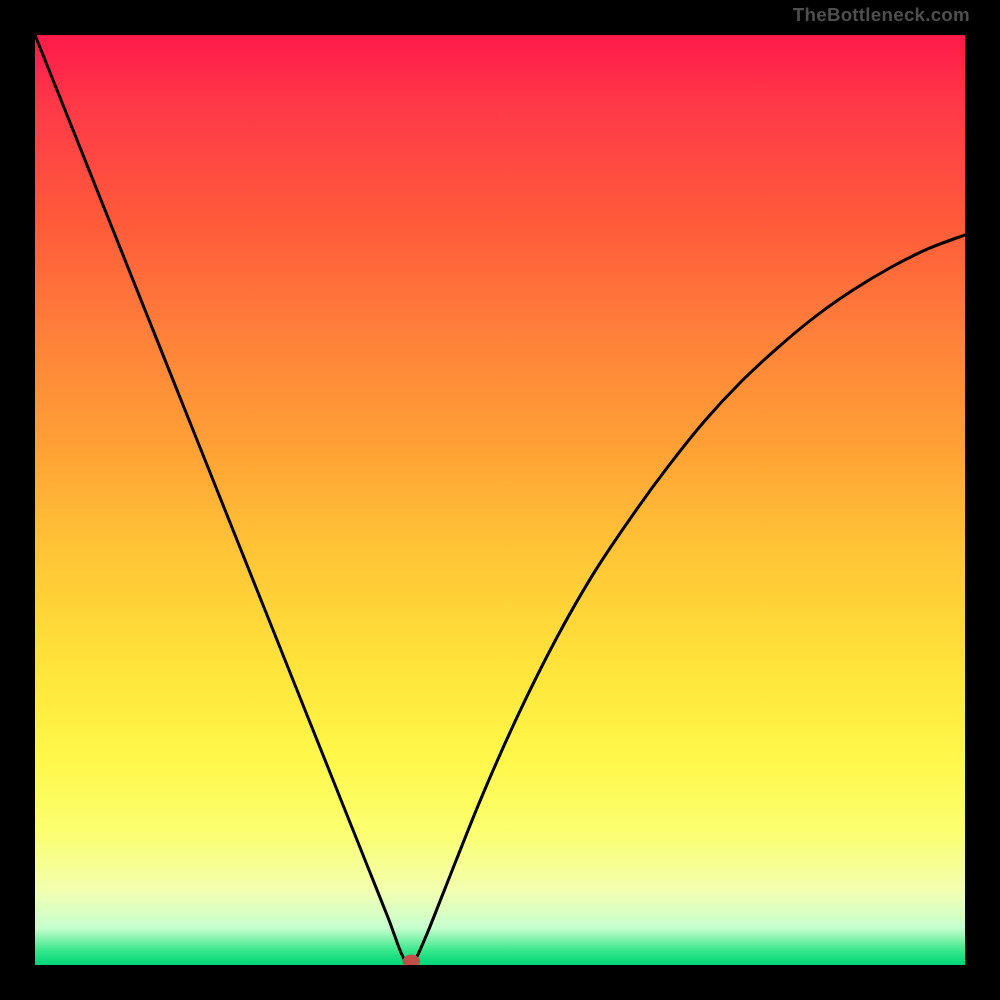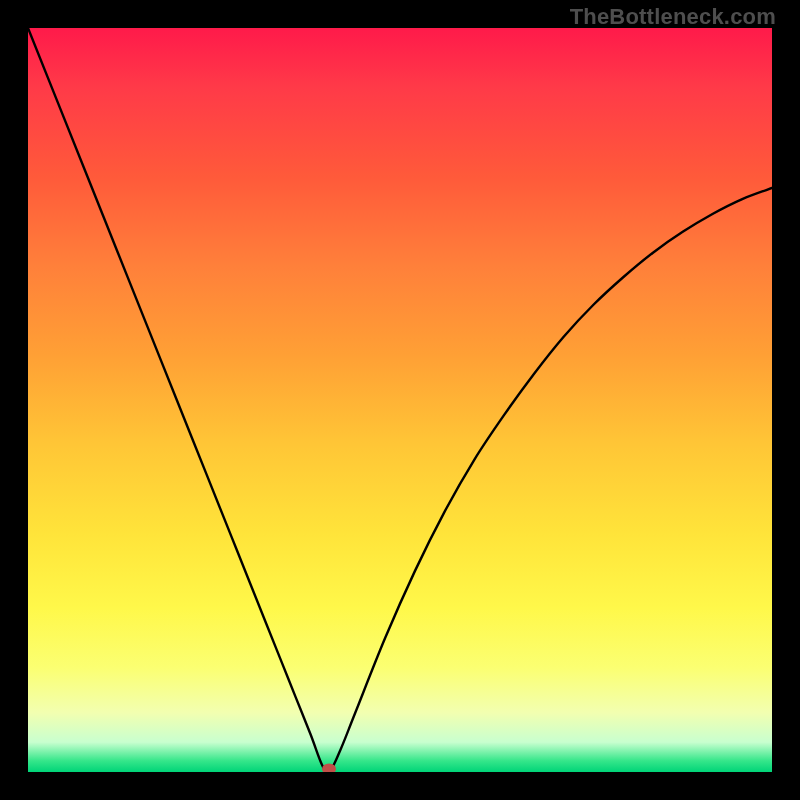--- a/index.html
+++ b/index.html
@@ -8,21 +8,21 @@
     width: 800px;
     height: 800px;
     background: #000;
     position: relative;
   }
   .watermark {
     position: absolute;
     top: 4px;
     right: 24px;
     font-family: Arial, Helvetica, sans-serif;
-    font-size: 22px;
+    font-size: 15px;
     font-weight: 600;
     color: #4e4e4e;
     letter-spacing: 0.2px;
     text-align: right;
   }
   .plot {
     position: absolute;
     top: 28px;
     left: 28px;
     width: 744px;   

